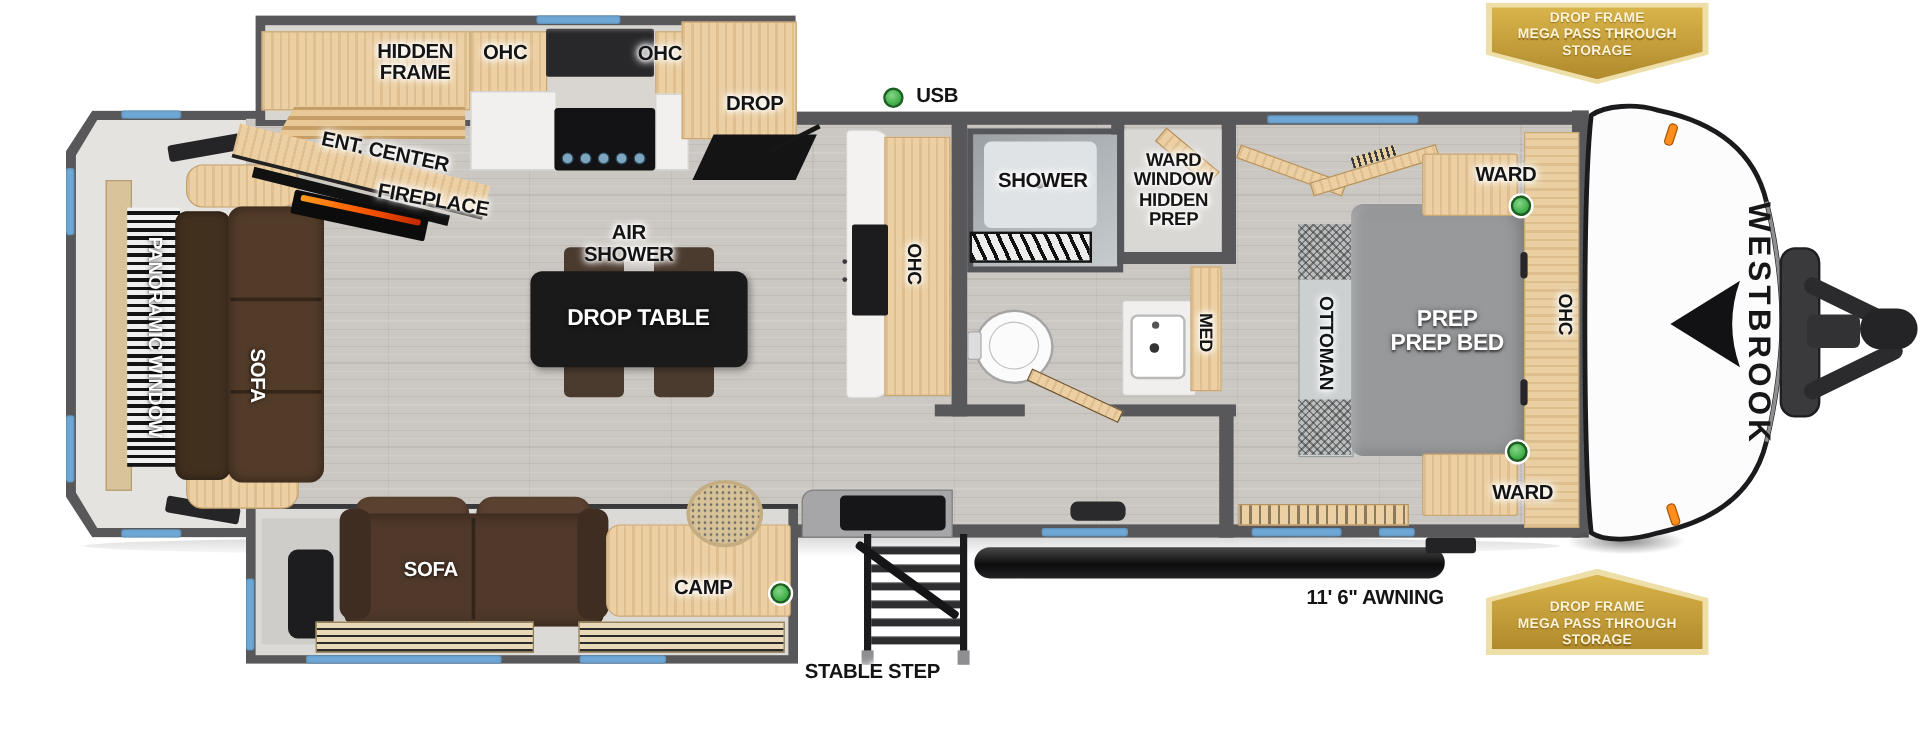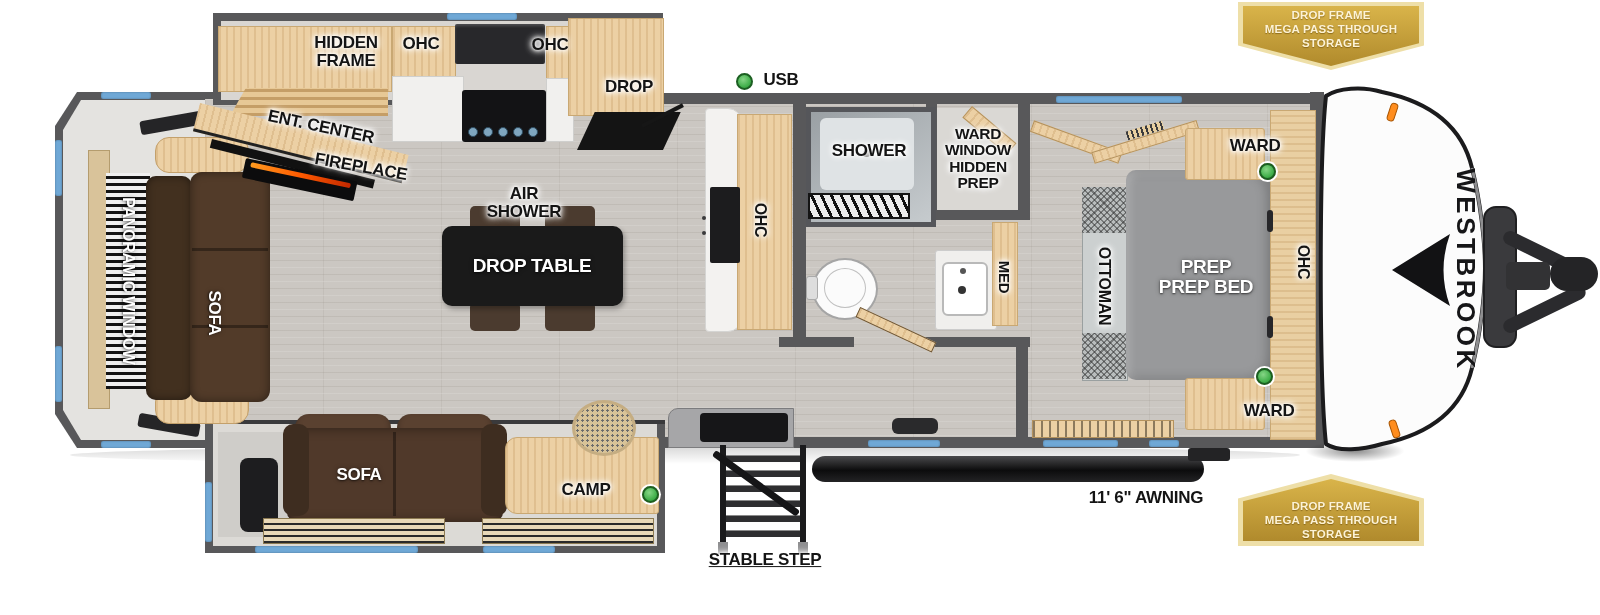--- a/index.html
+++ b/index.html
@@ -257,15 +257,15 @@
   <div class="lbl c" style="left:1269px;top:411px;">WARD</div>
   <div class="lbl cv" style="left:1104px;top:286px;font-size:16px;">OTTOMAN</div>
   <div class="lbl c lw" style="left:1206px;top:277px;font-size:19px;">
     <span style="display:block">PREP</span>
       <span style="display:block">PREP BED</span>
   </div>
   <div class="lbl cv" style="left:1303px;top:262px;font-size:16px;">OHC</div>
 
   <div class="lbl c" style="left:781px;top:80px;">USB</div>
   <div class="lbl c" style="left:1146px;top:498px;">11' 6" AWNING</div>
-  <div class="lbl c" style="left:765px;top:560px;text-decoration:underline;">STABLE STEP</div>
+  <div class="lbl c" style="left:727px;top:560px;">STABLE STEP</div>
 
 </div>
 
 </body></html>

